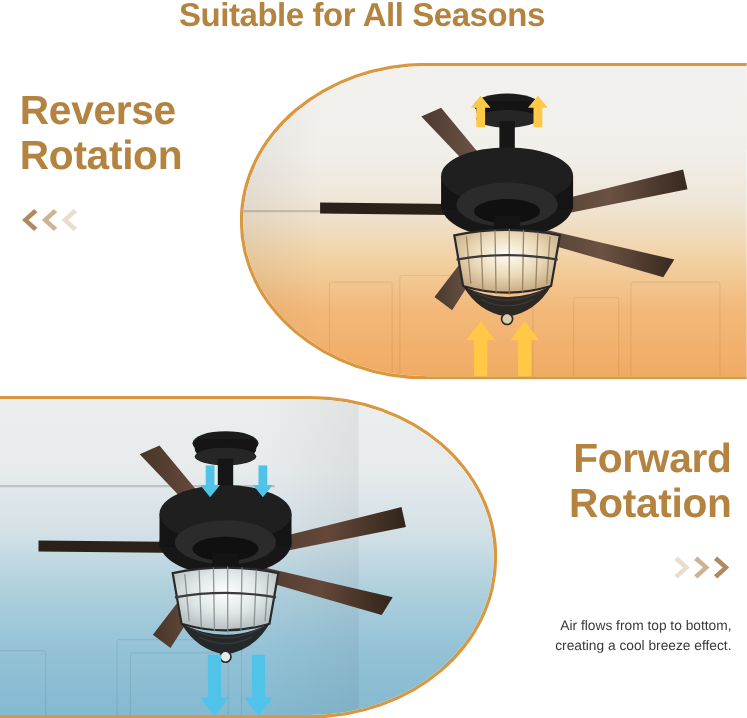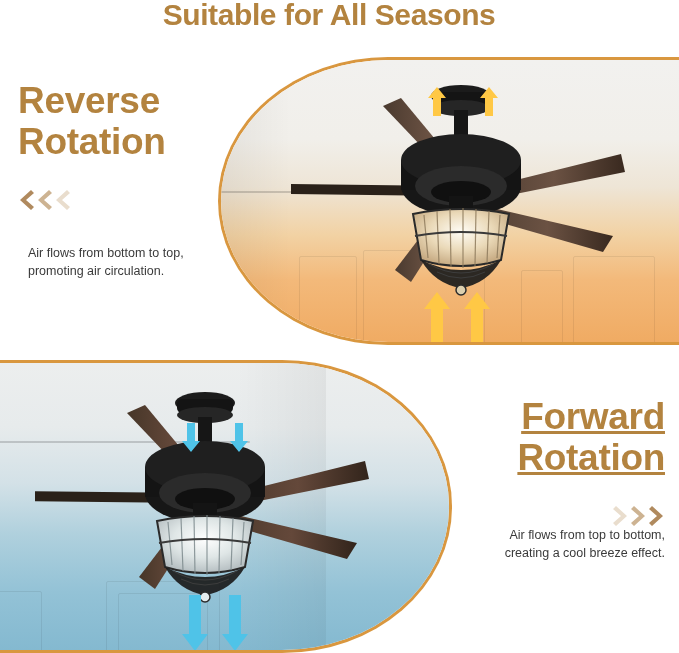--- a/index.html
+++ b/index.html
@@ -123,21 +123,21 @@
   }
   .callout-heading {
     font-size: 37px;
     font-weight: bold;
     line-height: 1.12;
     color: #b3833f;
     letter-spacing: -0.3px;
     white-space: pre-line;
   }
   .callout-left .callout-heading { text-align: left; }
-  .callout-right .callout-heading { text-align: right; text-decoration: underline; }
+  .callout-right .callout-heading { text-align: right; }
 
   .chevrons {
     display: flex;
     gap: 1px;
     margin-top: 26px;
   }
   .callout-right .chevrons { justify-content: flex-end; }
 
   .callout-body {
     font-size: 12.5px;
@@ -245,22 +245,20 @@
       <svg class="chev" viewBox="0 0 17 22">
         <path d="M13 1 L16 4 L8 11 L16 18 L13 21 L2 11 Z" fill="#b08a5e"></path>
       </svg>
       <svg class="chev" viewBox="0 0 17 22">
         <path d="M13 1 L16 4 L8 11 L16 18 L13 21 L2 11 Z" fill="#cdb392"></path>
       </svg>
       <svg class="chev" viewBox="0 0 17 22">
         <path d="M13 1 L16 4 L8 11 L16 18 L13 21 L2 11 Z" fill="#e9ddcd"></path>
       </svg>
     </div>
-    <div class="callout-body" style="margin-top:34px; margin-left:10px;">Air flows from bottom to top,
-promoting air circulation.</div>
   </div>
 
   <div class="panel panel-bottom">
     <div class="scene scene-cool">
 
       <div class="wall-seam" style="left:-10px; top:78px; width:260px;"></div>
       <div class="door-panel" style="left:-4px; top:228px; width:44px; height:65px;"></div>
       <div class="door-panel" style="left:106px; top:218px; width:112px; height:75px;"></div>
       <div class="door-panel" style="left:118px; top:230px; width:88px; height:63px;"></div>
       <div class="corner-shade" style="left:236px; top:0; width:90px; height:293px; background:linear-gradient(to left, rgba(0,0,0,0.05), rgba(0,0,0,0));"></div>
@@ -344,17 +342,17 @@
       <svg class="chev" viewBox="0 0 17 22">
         <path d="M4 1 L1 4 L9 11 L1 18 L4 21 L15 11 Z" fill="#e9ddcd"></path>
       </svg>
       <svg class="chev" viewBox="0 0 17 22">
         <path d="M4 1 L1 4 L9 11 L1 18 L4 21 L15 11 Z" fill="#cdb392"></path>
       </svg>
       <svg class="chev" viewBox="0 0 17 22">
         <path d="M4 1 L1 4 L9 11 L1 18 L4 21 L15 11 Z" fill="#b08a5e"></path>
       </svg>
     </div>
-    <div class="callout-body" style="text-align:right;">Air flows from top to bottom,
+    <div class="callout-body" style="margin-top:34px; text-align:right;">Air flows from top to bottom,
 creating a cool breeze effect.</div>
   </div>
 
 </div>
 
 </body></html>

